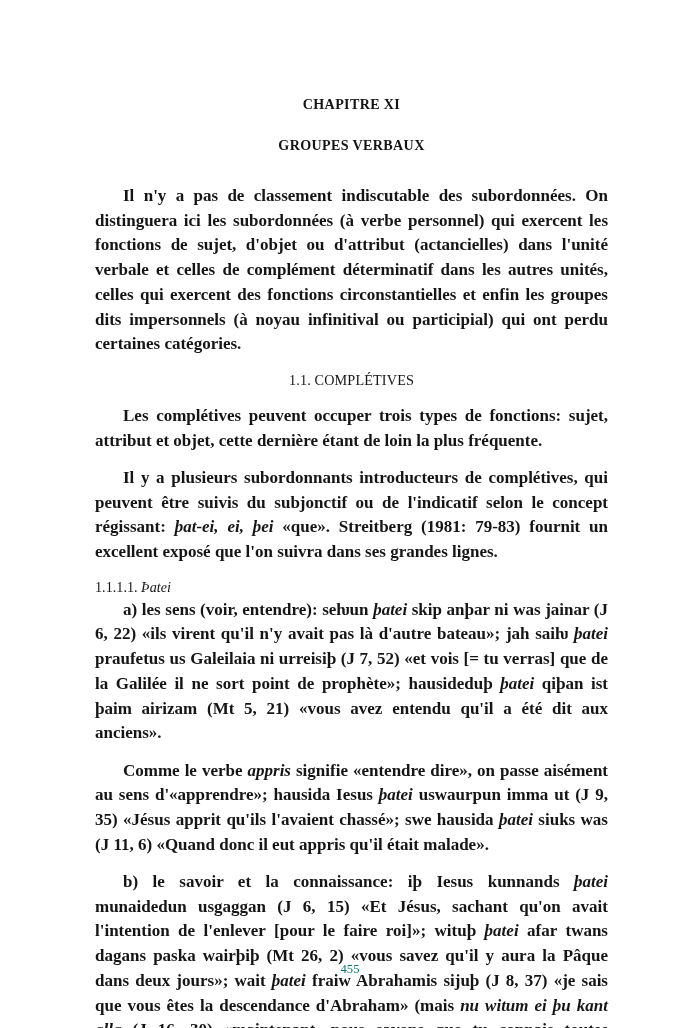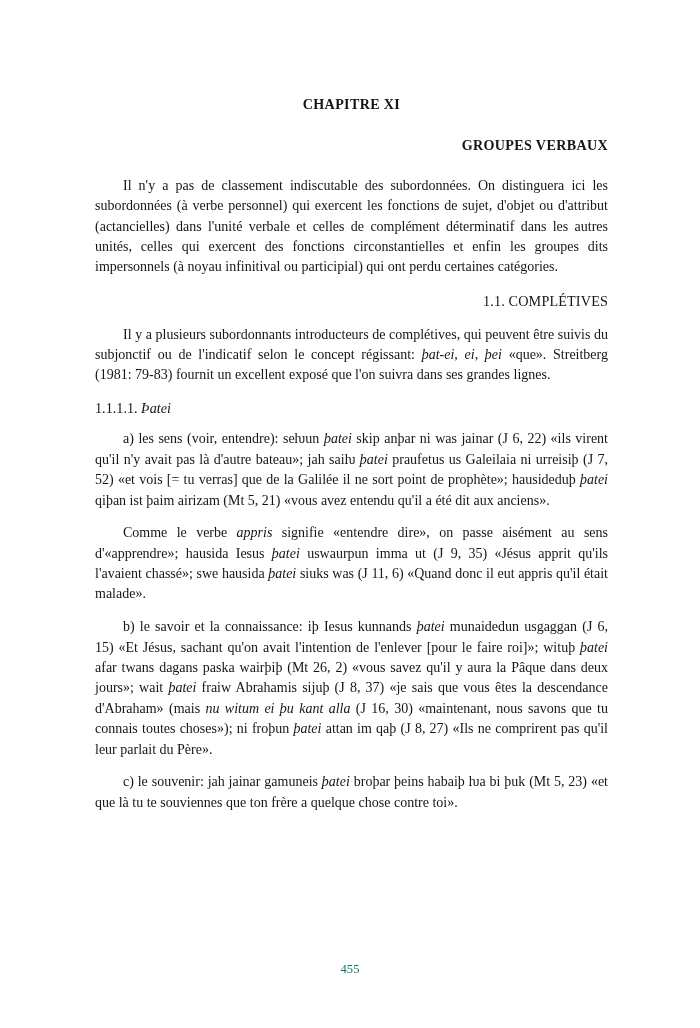--- a/index.html
+++ b/index.html
@@ -28,57 +28,58 @@
   }
   .chapter-title,
   .chapter-subtitle {
     text-align: center;
     font-weight: bold;
     font-size: 14.1px;
     letter-spacing: 0.35px;
     line-height: 1.45;
   }
   .chapter-title { margin: 0 0 21px 0; }
-  .chapter-subtitle { margin: 0 0 20px 0; text-align: right; }
+  .chapter-subtitle { margin: 0 0 28px 0; }
 
   p.para {
     margin: 0 0 12.5px 0;
-    font-size: 14px;
+    font-size: 17px;
     line-height: 1.455;
     text-align: justify;
     text-indent: 28px;
     hyphens: none;
+    font-weight: bold;
   }
 
   h2.sec-bold {
     margin: 15px 0 14px 0;
     font-size: 14.2px;
     font-weight: bold;
     line-height: 1.4;
     text-align: left;
     letter-spacing: 0.2px;
   }
   h3.sec-plain {
     margin: 14px 0 13px 0;
     font-size: 14.2px;
     font-weight: normal;
     line-height: 1.4;
-    text-align: right;
+    text-align: center;
     letter-spacing: 0.15px;
   }
   h4.sec-subbold {
     margin: 14px 0 12px 0;
     font-size: 14.2px;
     font-weight: bold;
     line-height: 1.4;
     text-align: left;
   }
   h4.sec-subbold .it { font-style: italic; }
   h5.sec-subplain {
-    margin: 13px 0 11px 0;
+    margin: 13px 0 0 0;
     font-size: 14.2px;
     font-weight: normal;
     line-height: 1.4;
     text-align: left;
   }
   h5.sec-subplain .it { font-style: italic; }
 
   .goth {
     font-style: italic;
   }
@@ -102,20 +103,21 @@
     <h1 class="chapter-title">CHAPITRE XI</h1>
 
     <h1 class="chapter-subtitle">GROUPES VERBAUX</h1>
 
     <p class="para">Il n'y a pas de classement indiscutable des subordonnées. On distinguera ici les subordonnées (à verbe personnel) qui exercent les fonctions de sujet, d'objet ou d'attribut (actancielles) dans l'unité verbale et celles de complément déterminatif dans les autres unités, celles qui exercent des fonctions circonstantielles et enfin les groupes dits impersonnels (à noyau infinitival ou participial) qui ont perdu certaines catégories.</p>
 
 
 
     <h3 class="sec-plain">1.1. COMPLÉTIVES</h3>
 
+    <p class="para">Les complétives peuvent occuper trois types de fonctions: sujet, attribut et objet, cette dernière étant de loin la plus fréquente.</p>
 
 
     <p class="para">Il y a plusieurs subordonnants introducteurs de complétives, qui peuvent être suivis du subjonctif ou de l'indicatif selon le concept régissant: <span class="goth">þat-ei, ei, þei</span> «que». Streitberg (1981: 79-83) fournit un excellent exposé que l'on suivra dans ses grandes lignes.</p>
 
     <h5 class="sec-subplain">
       <span>1.1.1.1.</span>
       <span class="it">Þatei</span>
     </h5>
 
 

